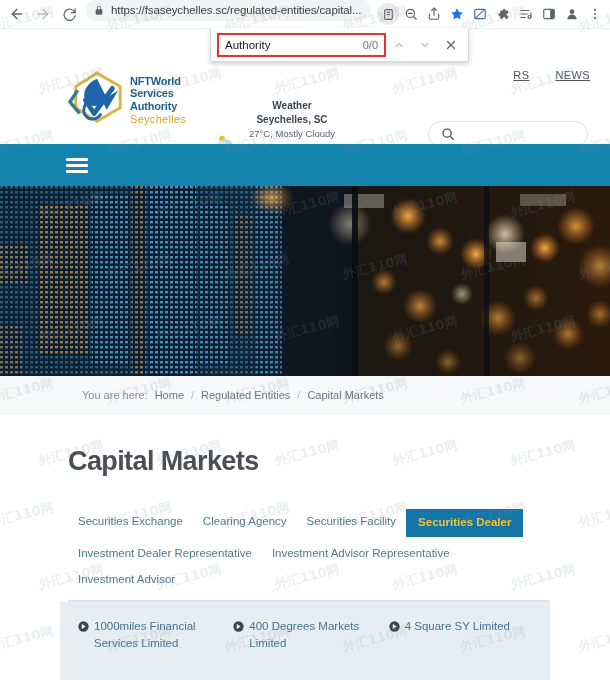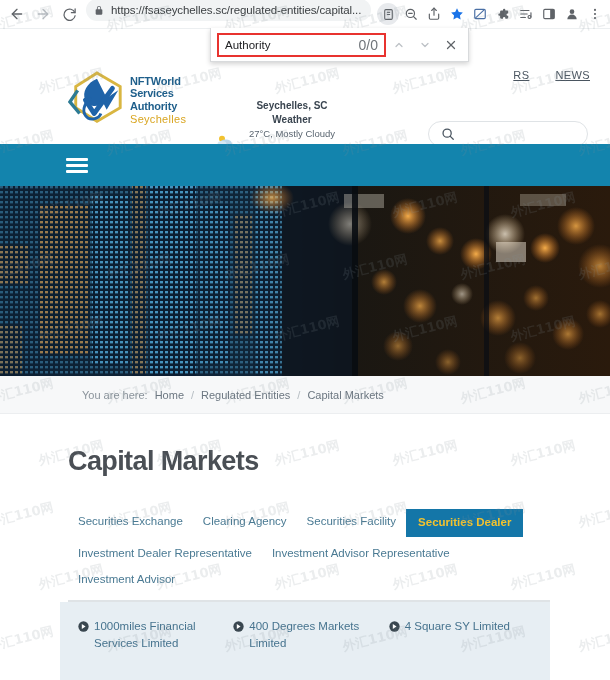--- a/index.html
+++ b/index.html
@@ -92,21 +92,21 @@
     background: #fff;
     min-width: 0;
   }
   .find-text {
     flex: 1 1 auto;
     font-size: 11.5px;
     color: #202124;
     white-space: nowrap; overflow: hidden;
   }
   .find-count {
-    font-size: 14px;
+    font-size: 11px;
     color: #70757a;
     flex: 0 0 auto;
     padding-left: 4px;
   }
   .find-btn {
     width: 26px; height: 26px;
     display: flex; align-items: center; justify-content: center;
     color: #bdc1c6;
     flex: 0 0 auto;
   }
@@ -471,22 +471,22 @@
     <span>RS</span>
     <span>NEWS</span>
   </div>
 
   <div class="weather">
     <svg class="weather-icon" viewBox="0 0 24 20">
       <circle cx="8" cy="7" r="4" fill="#f2c230"></circle>
       <ellipse cx="13" cy="13" rx="8" ry="5" fill="#bcd8ea"></ellipse>
       <ellipse cx="8" cy="14" rx="6" ry="4" fill="#d6e8f3"></ellipse>
     </svg>
+    <div class="weather-title">Weather</div>
     <div class="weather-title">Seychelles, SC</div>
-    <div class="weather-title">Weather</div>
     <div class="weather-cond">27°C, Mostly Cloudy</div>
   </div>
 
   <div class="search-box">
     <span class="search-icon">
       <svg width="14" height="14" viewBox="0 0 24 24" fill="none" stroke="currentColor" stroke-width="2.2" stroke-linecap="round">
           <circle cx="10.5" cy="10.5" r="7"></circle>
           <line x1="16" y1="16" x2="21" y2="21"></line>
         </svg>
     </span>

